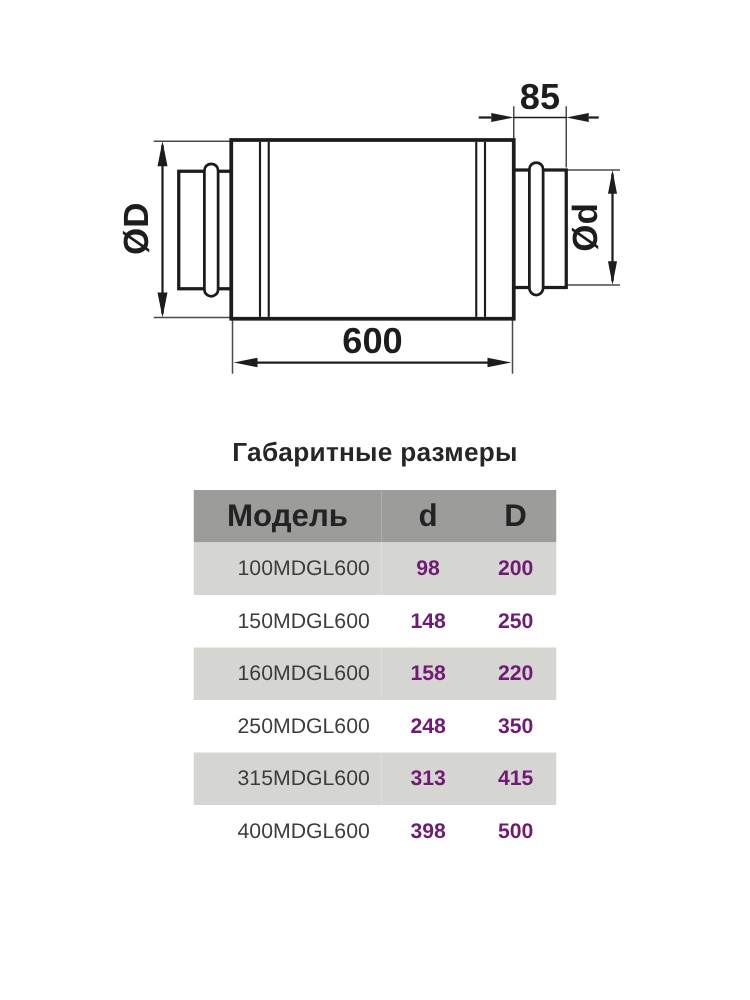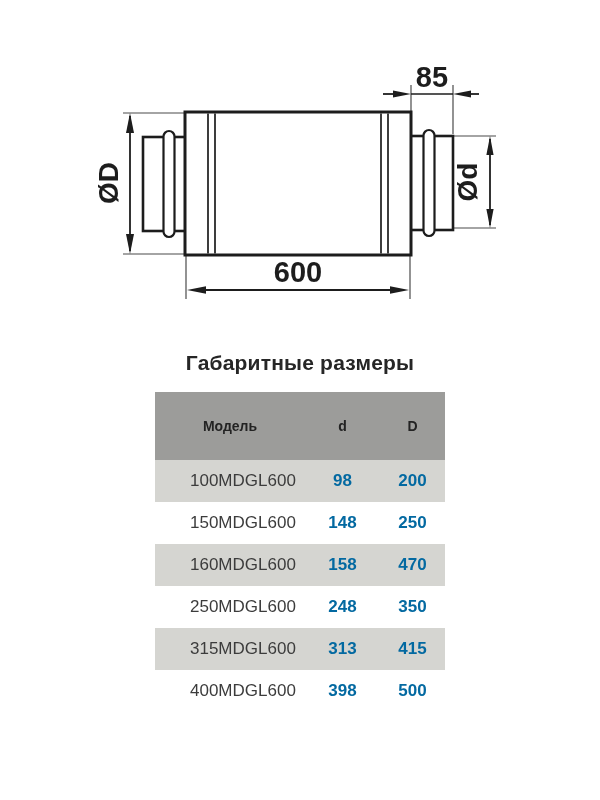--- a/index.html
+++ b/index.html
@@ -33,42 +33,42 @@
     width:290px;
     border-collapse:collapse;
     table-layout:fixed;
   }
   table.dims col.c-model{width:150px;}
   table.dims col.c-d{width:75px;}
   table.dims col.c-dd{width:65px;}
   table.dims th{
     height:42px;
     background:#9c9c9a;
-    font-size:14px;
+    font-size:25px;
     font-weight:bold;
     color:#232323;
     text-align:center;
-    padding:13px;
+    padding:0;
   }
   table.dims td{
     height:42px;
     padding:0;
     font-size:17px;
     vertical-align:middle;
   }
   table.dims td.model{
     text-align:left;
     padding-left:35px;
     color:#3c3c3c;
     font-weight:normal;
   }
   table.dims td.num{
     text-align:center;
     font-weight:bold;
-    color:#0369a1;
+    color:#701a75;
   }
   table.dims tbody tr:nth-child(odd){background:#d5d5d1;}
   table.dims tbody tr:nth-child(even){background:#ffffff;}
 </style>
 </head>
 <body>
 
 <div class="page">
 
   <svg class="drawing" viewBox="0 0 600 340" xmlns="http://www.w3.org/2000/svg">
@@ -157,21 +157,21 @@
         <td class="num">200</td>
       </tr>
       <tr>
         <td class="model">150MDGL600</td>
         <td class="num">148</td>
         <td class="num">250</td>
       </tr>
       <tr>
         <td class="model">160MDGL600</td>
         <td class="num">158</td>
-        <td class="num">470</td>
+        <td class="num">220</td>
       </tr>
       <tr>
         <td class="model">250MDGL600</td>
         <td class="num">248</td>
         <td class="num">350</td>
       </tr>
       <tr>
         <td class="model">315MDGL600</td>
         <td class="num">313</td>
         <td class="num">415</td>

